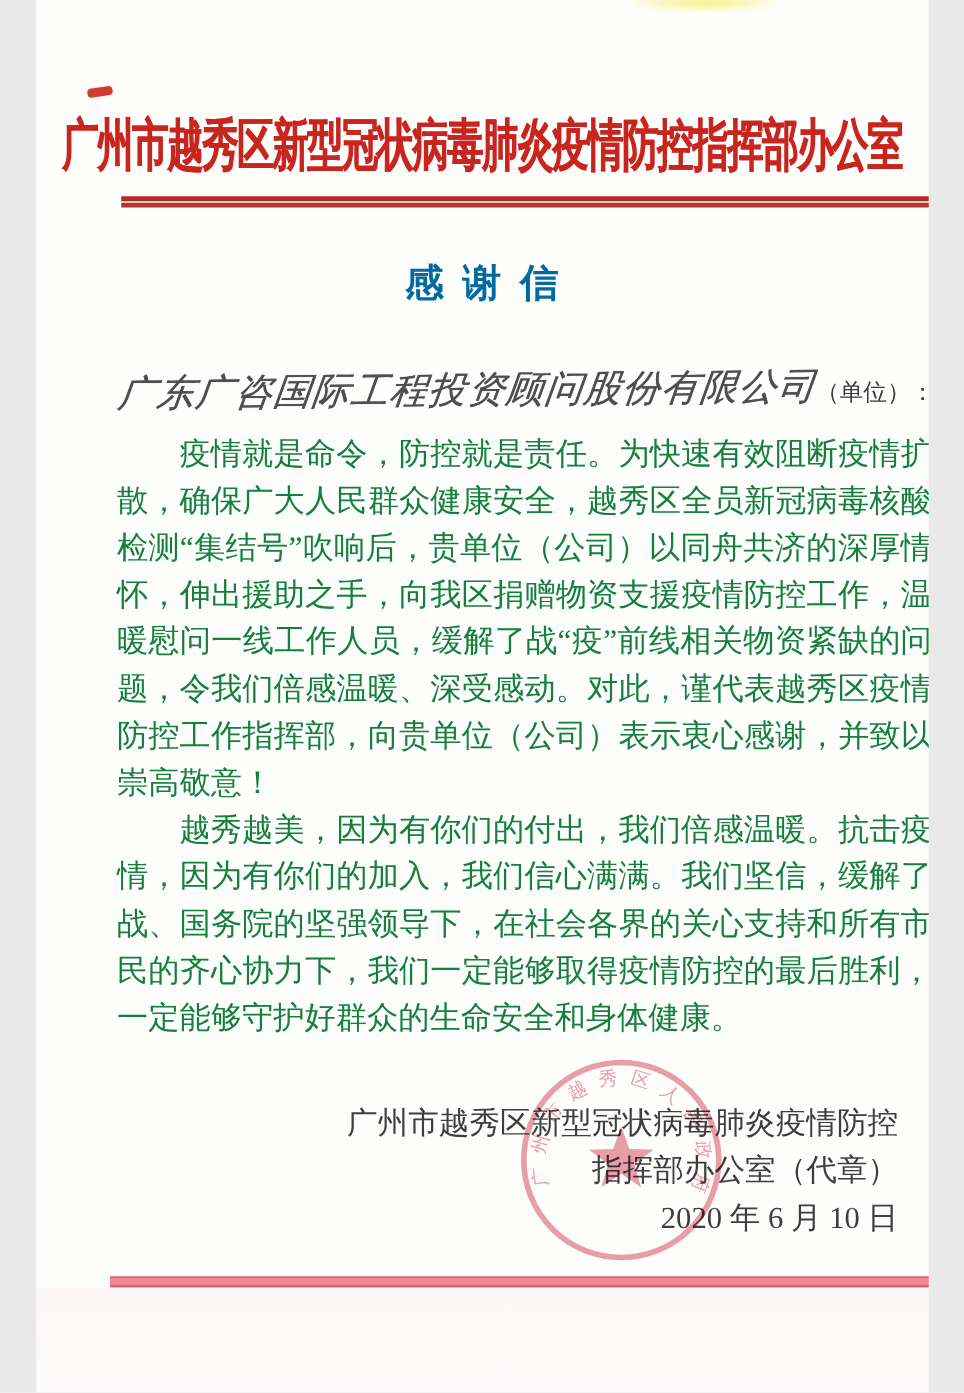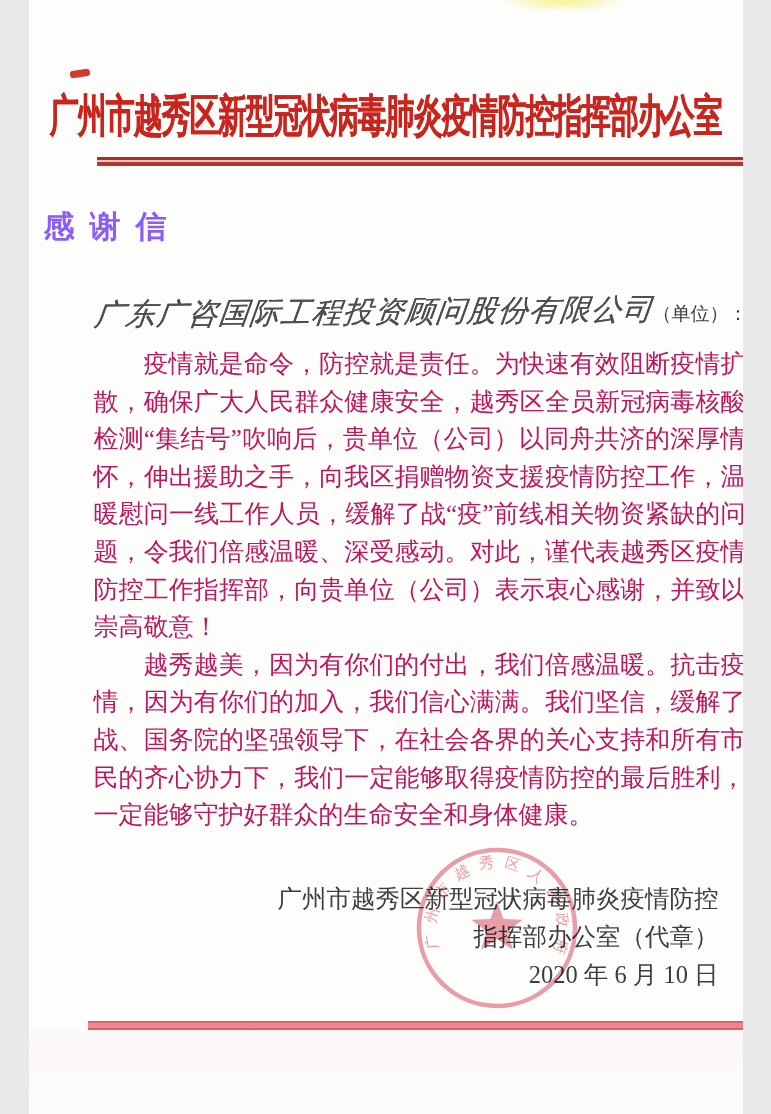--- a/index.html
+++ b/index.html
@@ -36,23 +36,23 @@
   }
   .double-rule{
     position:absolute;left:68px;top:157px;width:657px;height:9px;
     background:linear-gradient(to bottom,
       #ad2d27 0 38%,
       #ecc5c0 38% 60%,
       #b23630 60% 100%);
   }
   .letter-title{
     position:absolute;left:0;top:206px;width:100%;
-    text-indent:15px;
+    text-align:center;text-indent:15px;
     font-size:31px;font-weight:bold;letter-spacing:15px;
-    color:#8b5cf6;
+    color:#0369a1;
     font-family:"Liberation Sans","DejaVu Sans",sans-serif;
   }
   .recipient{
     position:absolute;left:66px;top:292px;width:660px;
     white-space:nowrap;
   }
   .handwritten{
     display:inline-block;
     font-size:30px;font-style:italic;
     color:#4e4e52;
@@ -65,21 +65,21 @@
     font-size:19px;color:#3b3b3b;vertical-align:2px;
   }
   .body-text{
     position:absolute;left:65px;top:345px;width:652px;
   }
   .body-text p{
     margin:0;
     font-size:25px;line-height:37.6px;
     text-align:justify;text-justify:inter-ideograph;
     text-indent:2em;
-    color:#be185d;
+    color:#15803d;
   }
   .signature{
     position:absolute;left:230px;top:880px;width:460px;
     text-align:right;
     font-size:24.5px;line-height:38px;color:#3e3e40;
   }
   .signature .sig-line{white-space:nowrap;}
   .seal{
     position:absolute;left:386px;top:846px;width:164px;height:164px;
     opacity:.55;

